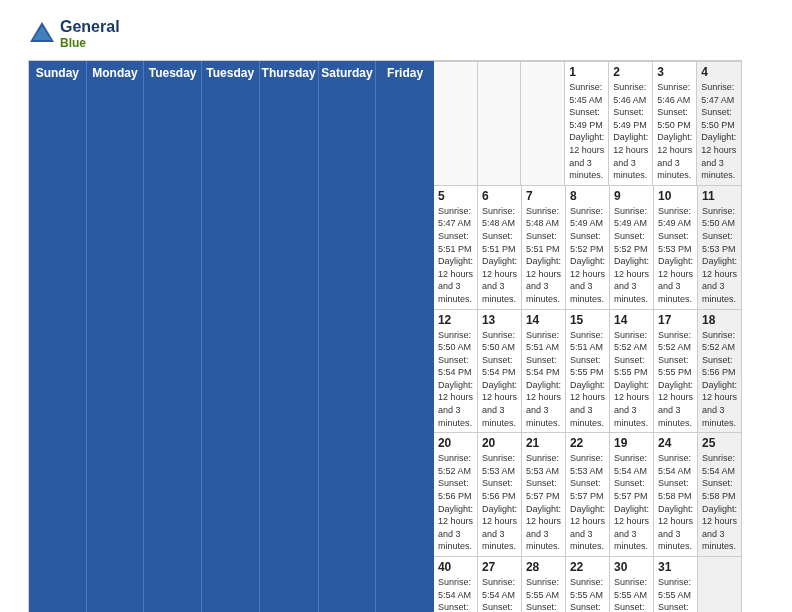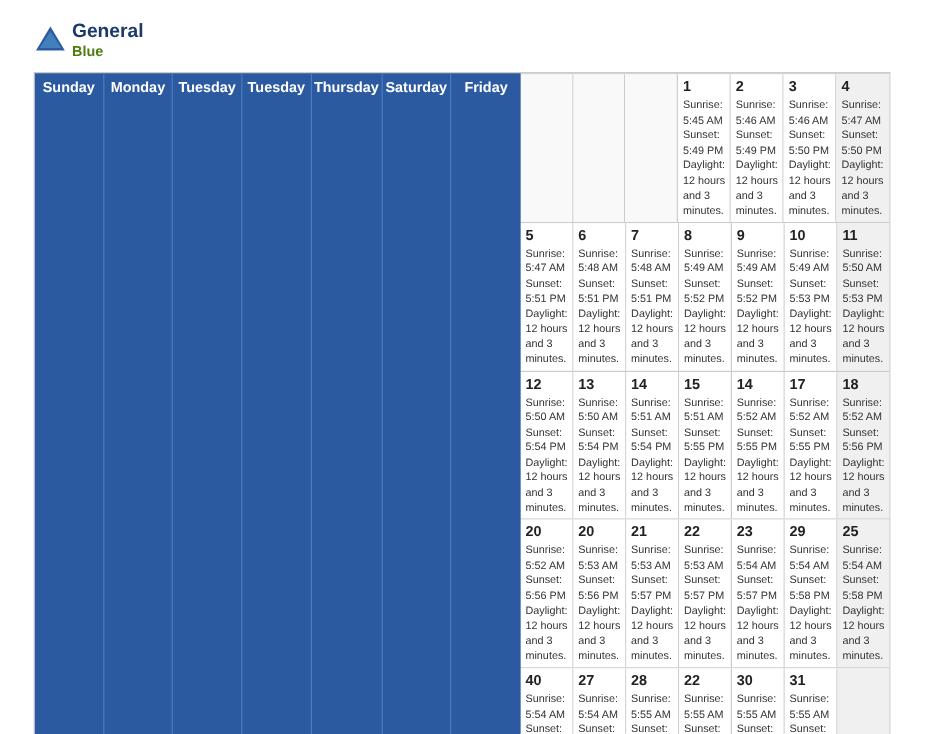--- a/index.html
+++ b/index.html
@@ -224,25 +224,25 @@
           </div>
           <div class="cal-cell">
             <div class="day-num">21</div>
             <div class="cell-text">Sunrise: 5:53 AM<br>Sunset: 5:57 PM<br>Daylight: 12 hours<br>and 3 minutes.</div>
           </div>
           <div class="cal-cell">
             <div class="day-num">22</div>
             <div class="cell-text">Sunrise: 5:53 AM<br>Sunset: 5:57 PM<br>Daylight: 12 hours<br>and 3 minutes.</div>
           </div>
           <div class="cal-cell">
-            <div class="day-num">23</div>
+            <div class="day-num">19</div>
             <div class="cell-text">Sunrise: 5:54 AM<br>Sunset: 5:57 PM<br>Daylight: 12 hours<br>and 3 minutes.</div>
           </div>
           <div class="cal-cell">
-            <div class="day-num">29</div>
+            <div class="day-num">24</div>
             <div class="cell-text">Sunrise: 5:54 AM<br>Sunset: 5:58 PM<br>Daylight: 12 hours<br>and 3 minutes.</div>
           </div>
           <div class="cal-cell shaded">
             <div class="day-num">25</div>
             <div class="cell-text">Sunrise: 5:54 AM<br>Sunset: 5:58 PM<br>Daylight: 12 hours<br>and 3 minutes.</div>
           </div>
         </div>
         <div class="cal-row">
           <div class="cal-cell">
             <div class="day-num">40</div>

